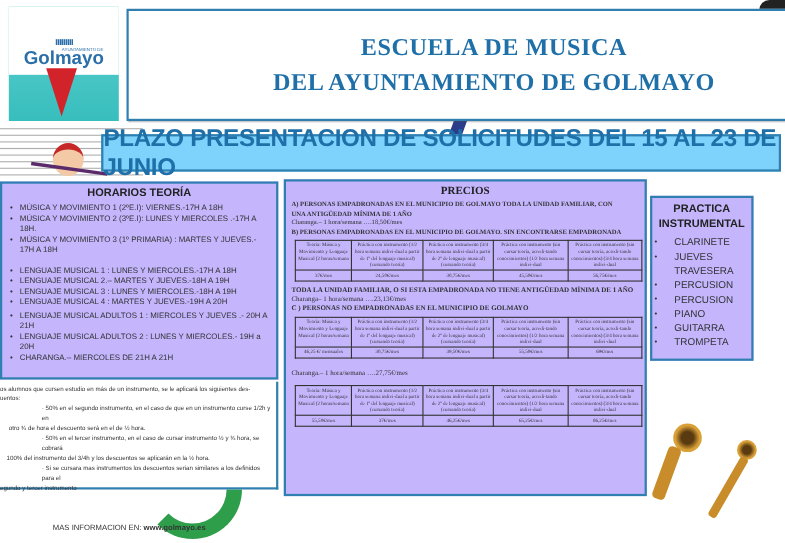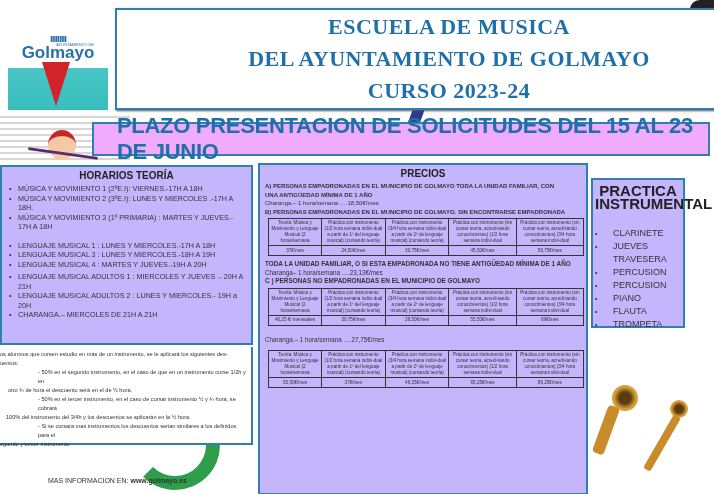--- a/index.html
+++ b/index.html
@@ -33,50 +33,50 @@
     position: absolute; left: 115px; top: 8px; width: 668px; height: 102px;
     background: #fff; border: 2px solid #2f7fb0; box-shadow: 1px 1px 2px #555;
     display: flex; flex-direction: column; align-items: center; justify-content: center;
   }
   .header-line {
     font-family: "Liberation Serif", serif; font-weight: bold; color: #1f6fa8;
     font-size: 22px; line-height: 32px; letter-spacing: 0.5px;
   }
   .deadline-box {
     position: absolute; left: 92px; top: 122px; width: 618px; height: 34px;
-    background: #f0abfc; border: 2px solid #2f7fb0;
-    display: flex; align-items: center; justify-content: center; padding-left: 23px;
+    background: #7dd3fc; border: 2px solid #2f7fb0;
+    display: flex; align-items: center; justify-content: center;
   }
   .deadline-text { font-weight: bold; color: #1f6fa8; font-size: 22px; letter-spacing: -0.3px; }
   .panel { position: absolute; background: #c4b5fd; border: 2px solid #2f7fb0; }
   .horarios { left: 0; top: 165px; width: 253px; height: 180px; padding: 3px 6px; }
   .panel-title { font-weight: bold; font-size: 10px; text-align: center; color: #222; margin-bottom: 3px; }
   ul.sched { list-style: none; }
   ul.sched li { font-size: 7.2px; color: #333; line-height: 9.5px; padding-left: 10px; position: relative; }
   ul.sched li::before { content: "•"; position: absolute; left: 1px; }
   .gap { height: 9px; }
   .gap-s { height: 3px; }
   .discounts {
     position: absolute; left: 0; top: 347px; width: 253px; height: 98px;
     background: #fff; border-right: 2px solid #2f7fb0; border-bottom: 2px solid #2f7fb0;
     padding: 3px 4px 3px 0; font-size: 5.6px; color: #333; line-height: 9px;
   }
   .discounts .ind { padding-left: 38px; }
   .more-info { position: absolute; left: 48px; top: 477px; font-size: 7px; color: #333; }
   .more-info b { color: #333; }
-  .precios { left: 258px; top: 163px; width: 330px; height: 332px; padding: 3px 5px; }
+  .precios { left: 258px; top: 163px; width: 330px; height: 288px; padding: 3px 5px; font-family: Liberation Serif, serif; }
   .p-line { font-size: 6px; color: #333; line-height: 8.5px; }
   .p-line.bold { font-weight: bold; }
   .p-line.b2 { font-weight: bold; font-size: 6.4px; }
   .p-line.norm { font-size: 6.3px; }
   table.prices { width: 316px; border-collapse: collapse; margin: 2px 0 4px 3px; }
   table.prices td { border: 1px solid #333; font-size: 4.6px; color: #333; text-align: center; vertical-align: top; padding: 1px 2px; line-height: 6px; }
   table.prices td.price { vertical-align: middle; height: 10px; }
   .practica { left: 591px; top: 178px; width: 94px; height: 150px; padding: 4px 2px; }
-  .practica .panel-title { font-size: 15px; line-height: 13px; margin-bottom: 17px; }
+  .practica .panel-title { font-size: 10px; line-height: 13px; margin-bottom: 4px; }
   ul.instr { list-style: none; }
   ul.instr li { font-size: 9px; color: #333; line-height: 13px; padding-left: 18px; position: relative; }
   ul.instr li.nob::before { content: ""; }
   ul.instr li::before { content: "•"; position: absolute; left: 0px; font-size: 7px; }
   .trumpet { position: absolute; }
 </style>
 </head>
 <body>
 
 <div class="bg-deco" style="left:690px;top:0;width:24px;height:60px;background:#222;border-radius:12px 0 0 30px;"></div>
@@ -93,37 +93,37 @@
     <div class="logo-arches">ııııııııı</div>
     <div class="logo-name">Golmayo</div>
   </div>
   <div class="logo-sub">AYUNTAMIENTO DE</div>
   <div class="logo-v"></div>
 </div>
 
 <div class="header-box">
   <div class="header-line">ESCUELA DE MUSICA</div>
   <div class="header-line">DEL AYUNTAMIENTO DE GOLMAYO</div>
-  <div class="header-line">CURSO 2023-24</div>
 </div>
 
 <div class="deadline-box">
   <div class="deadline-text">PLAZO PRESENTACION  DE SOLICITUDES DEL 15 AL 23 DE JUNIO</div>
 </div>
 
 <div class="panel horarios">
   <div class="panel-title">HORARIOS TEORÍA</div>
   <ul class="sched">
     <li>MÚSICA Y MOVIMIENTO 1 (2ºE.I): VIERNES.-17H A 18H</li>
     <li>MÚSICA Y MOVIMIENTO 2 (3ºE.I): LUNES Y MIERCOLES .-17H A 18H.</li>
     <li>MÚSICA Y MOVIMIENTO 3 (1º PRIMARIA) : MARTES Y JUEVES.- 17H A 18H</li>
   </ul>
   <div class="gap"></div>
   <ul class="sched">
     <li>LENGUAJE MUSICAL 1 : LUNES Y MIERCOLES.-17H A 18H</li>
+    <li>LENGUAJE MUSICAL 2.– MARTES Y JUEVES.-18H A 19H</li>
     <li>LENGUAJE MUSICAL 3 : LUNES Y MIERCOLES.-18H A 19H</li>
     <li>LENGUAJE MUSICAL 4 : MARTES Y JUEVES.-19H A 20H</li>
   </ul>
   <div class="gap-s"></div>
   <ul class="sched">
     <li>LENGUAJE MUSICAL ADULTOS 1 : MIERCOLES Y JUEVES .- 20H A 21H</li>
     <li>LENGUAJE MUSICAL ADULTOS 2 : LUNES Y MIERCOLES.- 19H a 20H</li>
     <li>CHARANGA.– MIERCOLES DE 21H A 21H</li>
   </ul>
 </div>
@@ -216,21 +216,21 @@
     <div>PRACTICA</div>
     <div>INSTRUMENTAL</div>
   </div>
   <ul class="instr">
     <li>CLARINETE</li>
     <li>JUEVES</li>
     <li class="nob">TRAVESERA</li>
     <li>PERCUSION</li>
     <li>PERCUSION</li>
     <li>PIANO</li>
-    <li>FLAUTA</li>
+    <li>GUITARRA</li>
     <li>TROMPETA</li>
   </ul>
 </div>
 
 <div class="trumpet" style="left:598px;top:385px;width:50px;height:70px;">
   <div style="position:absolute;left:14px;top:0;width:26px;height:26px;border-radius:50%;background:radial-gradient(circle,#5a3a10 30%,#d9a037 60%);"></div>
   <div style="position:absolute;left:2px;top:20px;width:12px;height:50px;background:#c88d2a;transform:rotate(20deg);border-radius:4px;"></div>
 </div>
 <div class="trumpet" style="left:640px;top:400px;width:60px;height:80px;">
   <div style="position:absolute;left:30px;top:0;width:18px;height:18px;border-radius:50%;background:radial-gradient(circle,#5a3a10 30%,#d9a037 60%);"></div>

